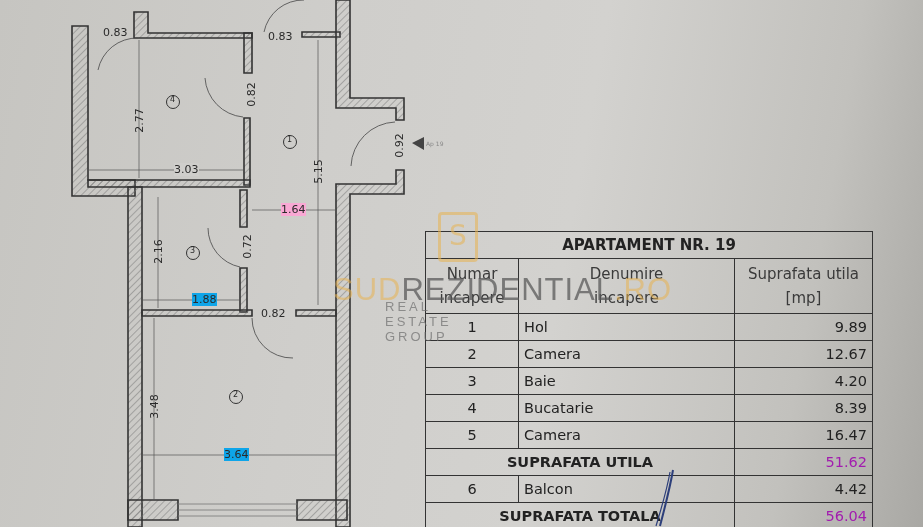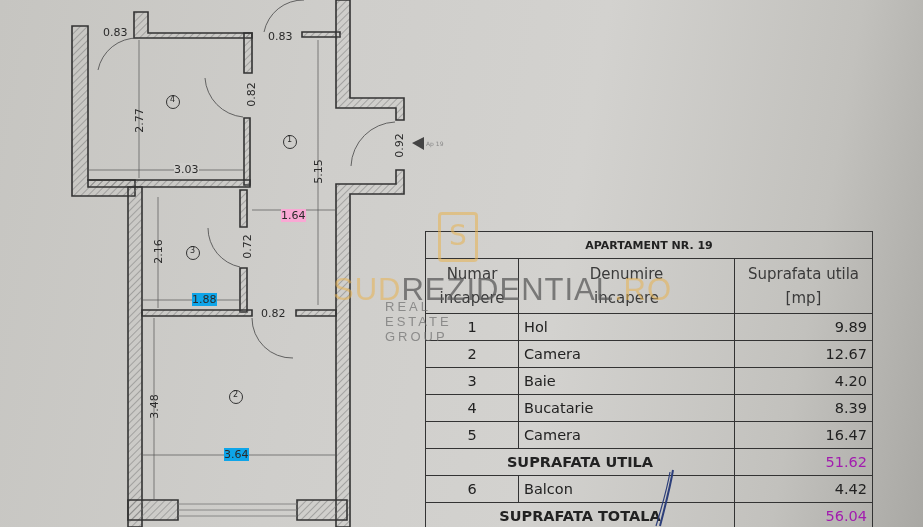--- a/index.html
+++ b/index.html
@@ -4,21 +4,21 @@
 <style>
   html,body{margin:0;padding:0;}
   body{width:923px;height:527px;overflow:hidden;background:#c9c8c4;position:relative;font-family:"Liberation Sans",sans-serif;}
   .paper{position:absolute;left:0;top:0;width:923px;height:527px;
     background:linear-gradient(100deg,#c6c5c1 0%,#cfcecb 35%,#d3d2cf 60%,#c2c1bd 85%,#a9a8a4 100%);}
   .plan{position:absolute;left:0;top:0;}
   .dim{position:absolute;font-family:"DejaVu Sans",sans-serif;font-size:11px;color:#2a2a2a;}
   .dim.v{transform:rotate(-90deg);transform-origin:center;}
   .tbl{position:absolute;left:425px;top:231px;width:448px;border-collapse:collapse;font-family:"DejaVu Sans",sans-serif;color:#222;}
   .tbl td{border:1.5px solid #333;font-size:14.5px;height:26px;padding:0 5px;}
-  .tbl .title{text-align:center;font-weight:bold;font-size:11px;}
+  .tbl .title{text-align:center;font-weight:bold;font-size:15px;}
   .tbl .hdr td{text-align:center;height:54px;line-height:24px;font-size:15px;color:#3a3a3a;}
   .tbl .c1{text-align:center;width:82px;}
   .tbl .c2{text-align:left;width:205px;}
   .tbl .c3{text-align:right;}
   .tbl .sum{text-align:center;font-weight:bold;}
   .red{color:#a21caf;}
   .wm{position:absolute;pointer-events:none;}
   .wm-text{position:absolute;left:333px;top:272px;font-family:Liberation Sans, sans-serif;font-size:31px;letter-spacing:1px;color:rgba(90,90,90,0.75);}
   .wm-text .o{color:rgba(232,178,80,0.55);}
   .wm-sub{position:absolute;left:385px;top:299px;font-size:13px;letter-spacing:3px;color:rgba(110,110,110,0.7);}
@@ -107,21 +107,21 @@
 <span class="dim" style="left:190px;top:246px;font-size:8px;">3</span>
 <span class="dim" style="left:233px;top:390px;font-size:8px;">2</span>
 
 <span class="dim" style="left:103px;top:26px;">0.83</span>
 <span class="dim" style="left:268px;top:30px;">0.83</span>
 <span class="dim v" style="left:127px;top:114px;">2.77</span>
 <span class="dim v" style="left:239px;top:88px;">0.82</span>
 <span class="dim" style="left:150px;top:163px;background:#cfcecb;margin-left:24px;">3.03</span>
 <span class="dim v" style="left:306px;top:165px;">5.15</span>
 <span class="dim v" style="left:387px;top:139px;">0.92</span>
-<span class="dim" style="left:281px;top:209px;background:#f9a8d4;">1.64</span>
+<span class="dim" style="left:281px;top:203px;background:#f9a8d4;">1.64</span>
 <span class="dim v" style="left:146px;top:245px;">2.16</span>
 <span class="dim v" style="left:235px;top:240px;">0.72</span>
 <span class="dim" style="left:192px;top:293px;background:#0ea5e9;">1.88</span>
 <span class="dim" style="left:261px;top:307px;">0.82</span>
 <span class="dim v" style="left:142px;top:400px;">3.48</span>
 <span class="dim" style="left:224px;top:448px;background:#0ea5e9;">3.64</span>
 <span class="dim" style="left:426px;top:140px;font-size:6px;color:#888;">Ap 19</span>
 
 <table class="tbl">
   <tbody>

